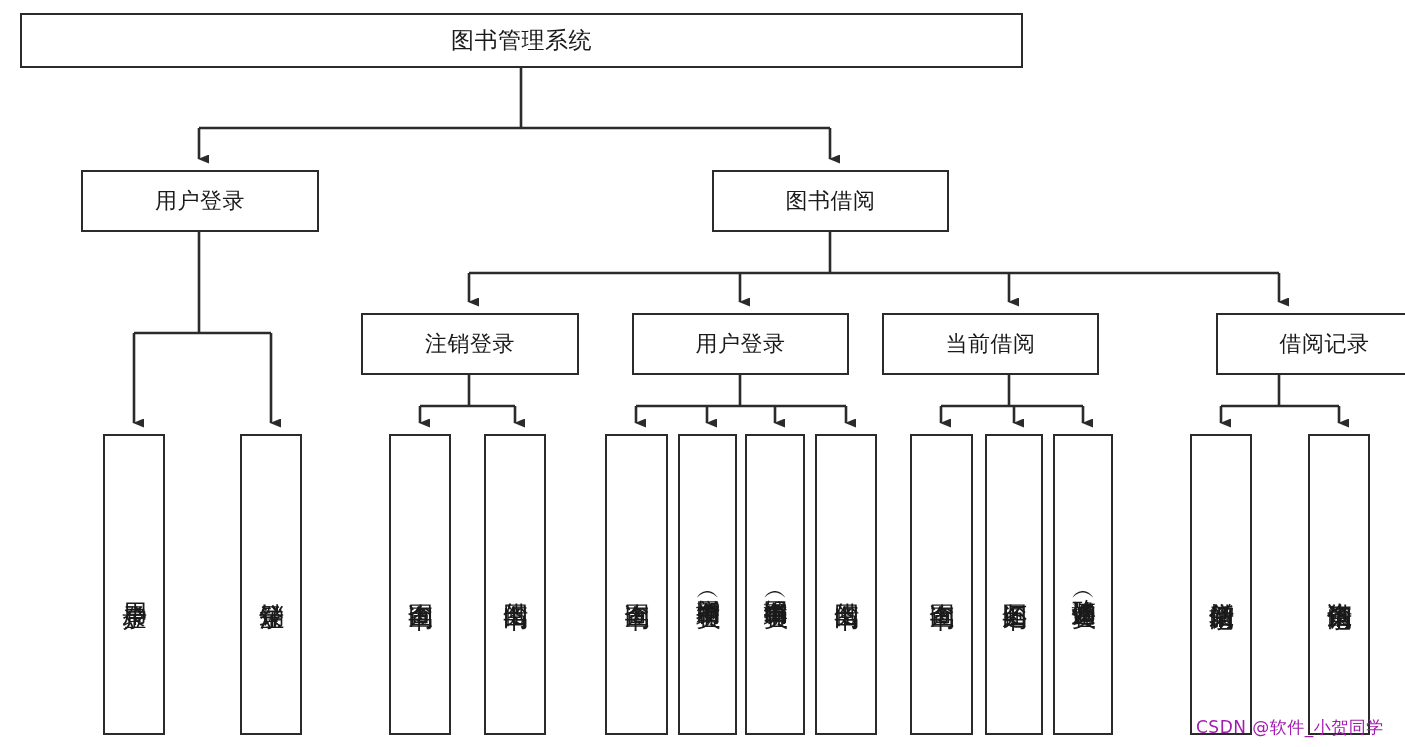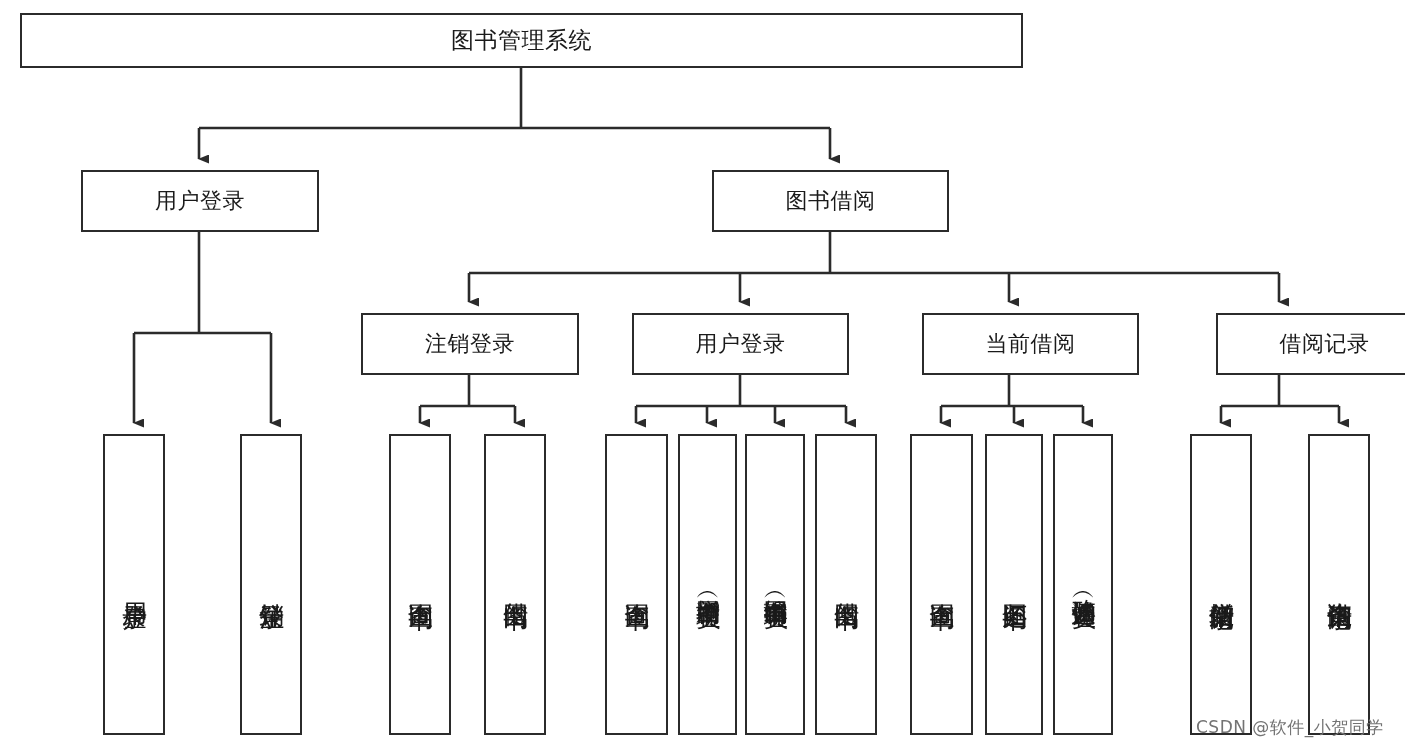--- a/index.html
+++ b/index.html
@@ -54,21 +54,21 @@
     text-orientation: upright;
     font-size: 25px;
     line-height: 1.06;
     letter-spacing: 1px;
     white-space: normal;
     max-height: 100%;
   }
   .leaf.narrow .node-label { font-size: 24px; }
   .watermark {
     position: absolute;
-    color: #737373;
+    color: #a21caf;
     font-size: 17px;
     letter-spacing: 0.5px;
     white-space: nowrap;
     font-family: "DejaVu Sans", "Liberation Sans", sans-serif;
   }
 </style>
 </head>
 <body>
 
 <div id="diagram-root">
@@ -125,21 +125,21 @@
       </div>
       <div class="node-box level-1" style="left: 712px; top: 170px; width: 237px; height: 62px;">
         <span class="node-label">图书借阅</span>
       </div>
       <div class="node-box level-2" style="left: 361px; top: 313px; width: 218px; height: 62px;">
         <span class="node-label">注销登录</span>
       </div>
       <div class="node-box level-2" style="left: 632px; top: 313px; width: 217px; height: 62px;">
         <span class="node-label">用户登录</span>
       </div>
-      <div class="node-box level-2" style="left: 922px; top: 313px; width: 217px; height: 62px;">
+      <div class="node-box level-2" style="left: 882px; top: 313px; width: 217px; height: 62px;">
         <span class="node-label">当前借阅</span>
       </div>
       <div class="node-box level-2" style="left: 1216px; top: 313px; width: 217px; height: 62px;">
         <span class="node-label">借阅记录</span>
       </div>
       <div class="node-box leaf" style="left: 103px; top: 434px; width: 62px; height: 301px;">
         <span class="node-label">用户登录</span>
       </div>
       <div class="node-box leaf" style="left: 240px; top: 434px; width: 62px; height: 301px;">
         <span class="node-label">注销登录</span>

